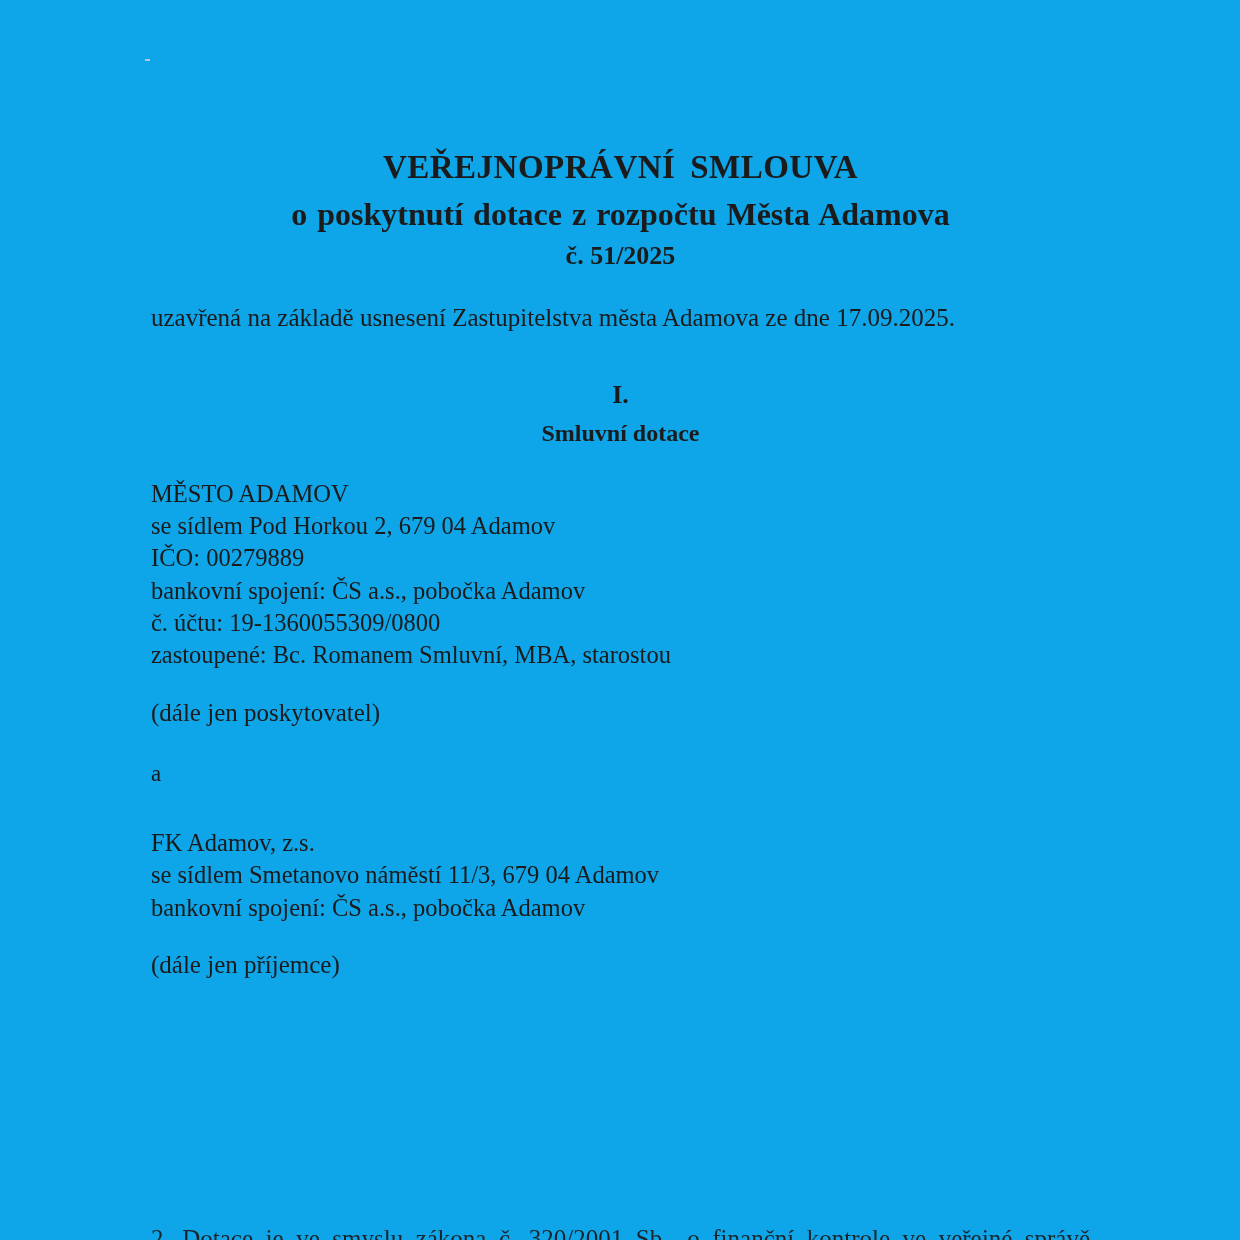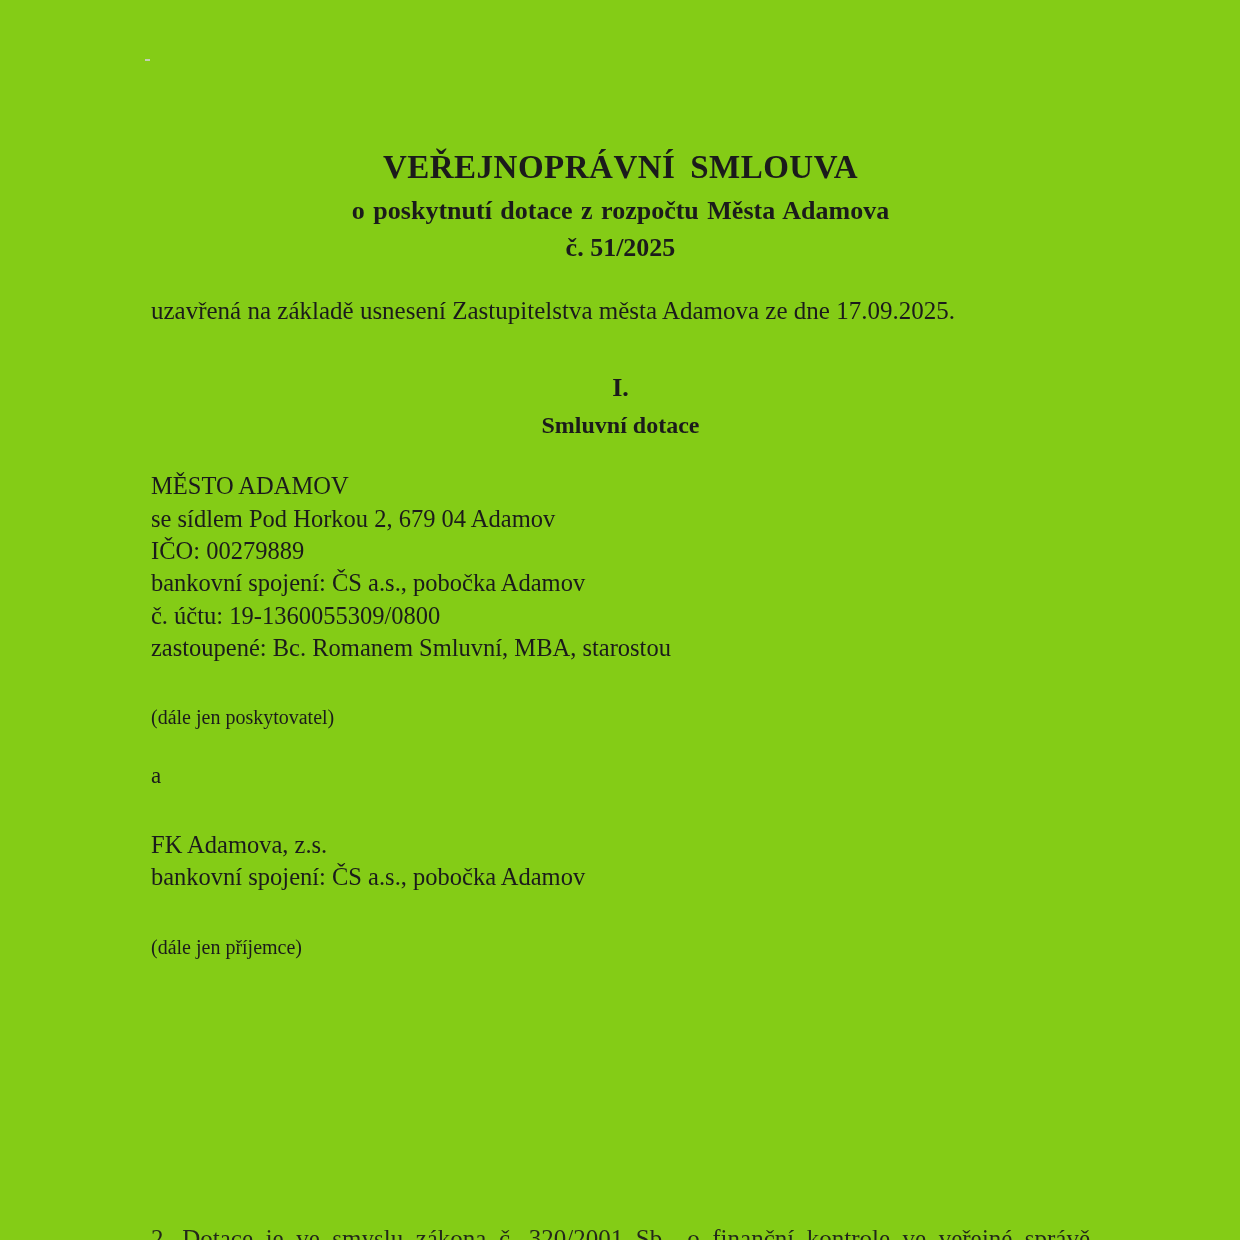--- a/index.html
+++ b/index.html
@@ -5,21 +5,21 @@
 <style>
   html, body {
     margin: 0;
     padding: 0;
     background: #ffffff;
   }
   .page {
     position: relative;
     width: 1240px;
     height: 1240px;
-    background: #84cc16;
+    background: #0ea5e9;
     overflow: hidden;
     font-family: "Liberation Serif", "DejaVu Serif", serif;
     color: #1b1b1b;
     -webkit-font-smoothing: antialiased;
   }
 
   
   .scan-speck {
     position: absolute;
     left: 145px;
@@ -44,21 +44,21 @@
   }
   .doc-title {
     font-size: 33px;
     font-weight: bold;
     letter-spacing: .5px;
     word-spacing: 6px;
     line-height: 1.16;
     margin: 0;
   }
   .doc-subtitle {
-    font-size: 26px;
+    font-size: 32px;
     font-weight: bold;
     line-height: 1.2;
     margin: 9px 0 0 0;
     word-spacing: 2px;
   }
   .doc-number {
     font-size: 26px;
     font-weight: bold;
     line-height: 1.2;
     margin: 6px 0 0 0;
@@ -91,22 +91,22 @@
 
   
   .party-block {
     margin-top: 30px;
     font-size: 24.5px;
     line-height: 1.32;
   }
   .party-block .line { white-space: pre; }
 
   .alias {
-    margin-top: 40px;
-    font-size: 20px;
+    margin-top: 24px;
+    font-size: 25px;
     line-height: 1.32;
   }
   .conjunction {
     margin-top: 30px;
     font-size: 23px;
     line-height: 1.32;
   }
 
   .party-block.second { margin-top: 38px; }
 
@@ -158,21 +158,22 @@
       <div class="line">bankovní spojení: ČS a.s., pobočka Adamov</div>
       <div class="line">č. účtu: 19-1360055309/0800</div>
       <div class="line">zastoupené: Bc. Romanem Smluvní, MBA, starostou</div>
     </div>
 
     <p class="alias">(dále jen poskytovatel)</p>
 
     <p class="conjunction">a</p>
 
     <div class="party-block second">
-      <div class="line">FK Adamova, z.s.</div>
+      <div class="line">FK Adamov, z.s.</div>
+      <div class="line">se sídlem Smetanovo náměstí 11/3, 679 04 Adamov</div>
       <div class="line">bankovní spojení: ČS a.s., pobočka Adamov</div>
     </div>
 
     <p class="alias">(dále jen příjemce)</p>
 
 
   </div>
 
   <div class="clipped-wrap">
     <p class="clipped-line">2. Dotace je ve smyslu zákona č. 320/2001 Sb., o finanční kontrole ve veřejné správě</p>

